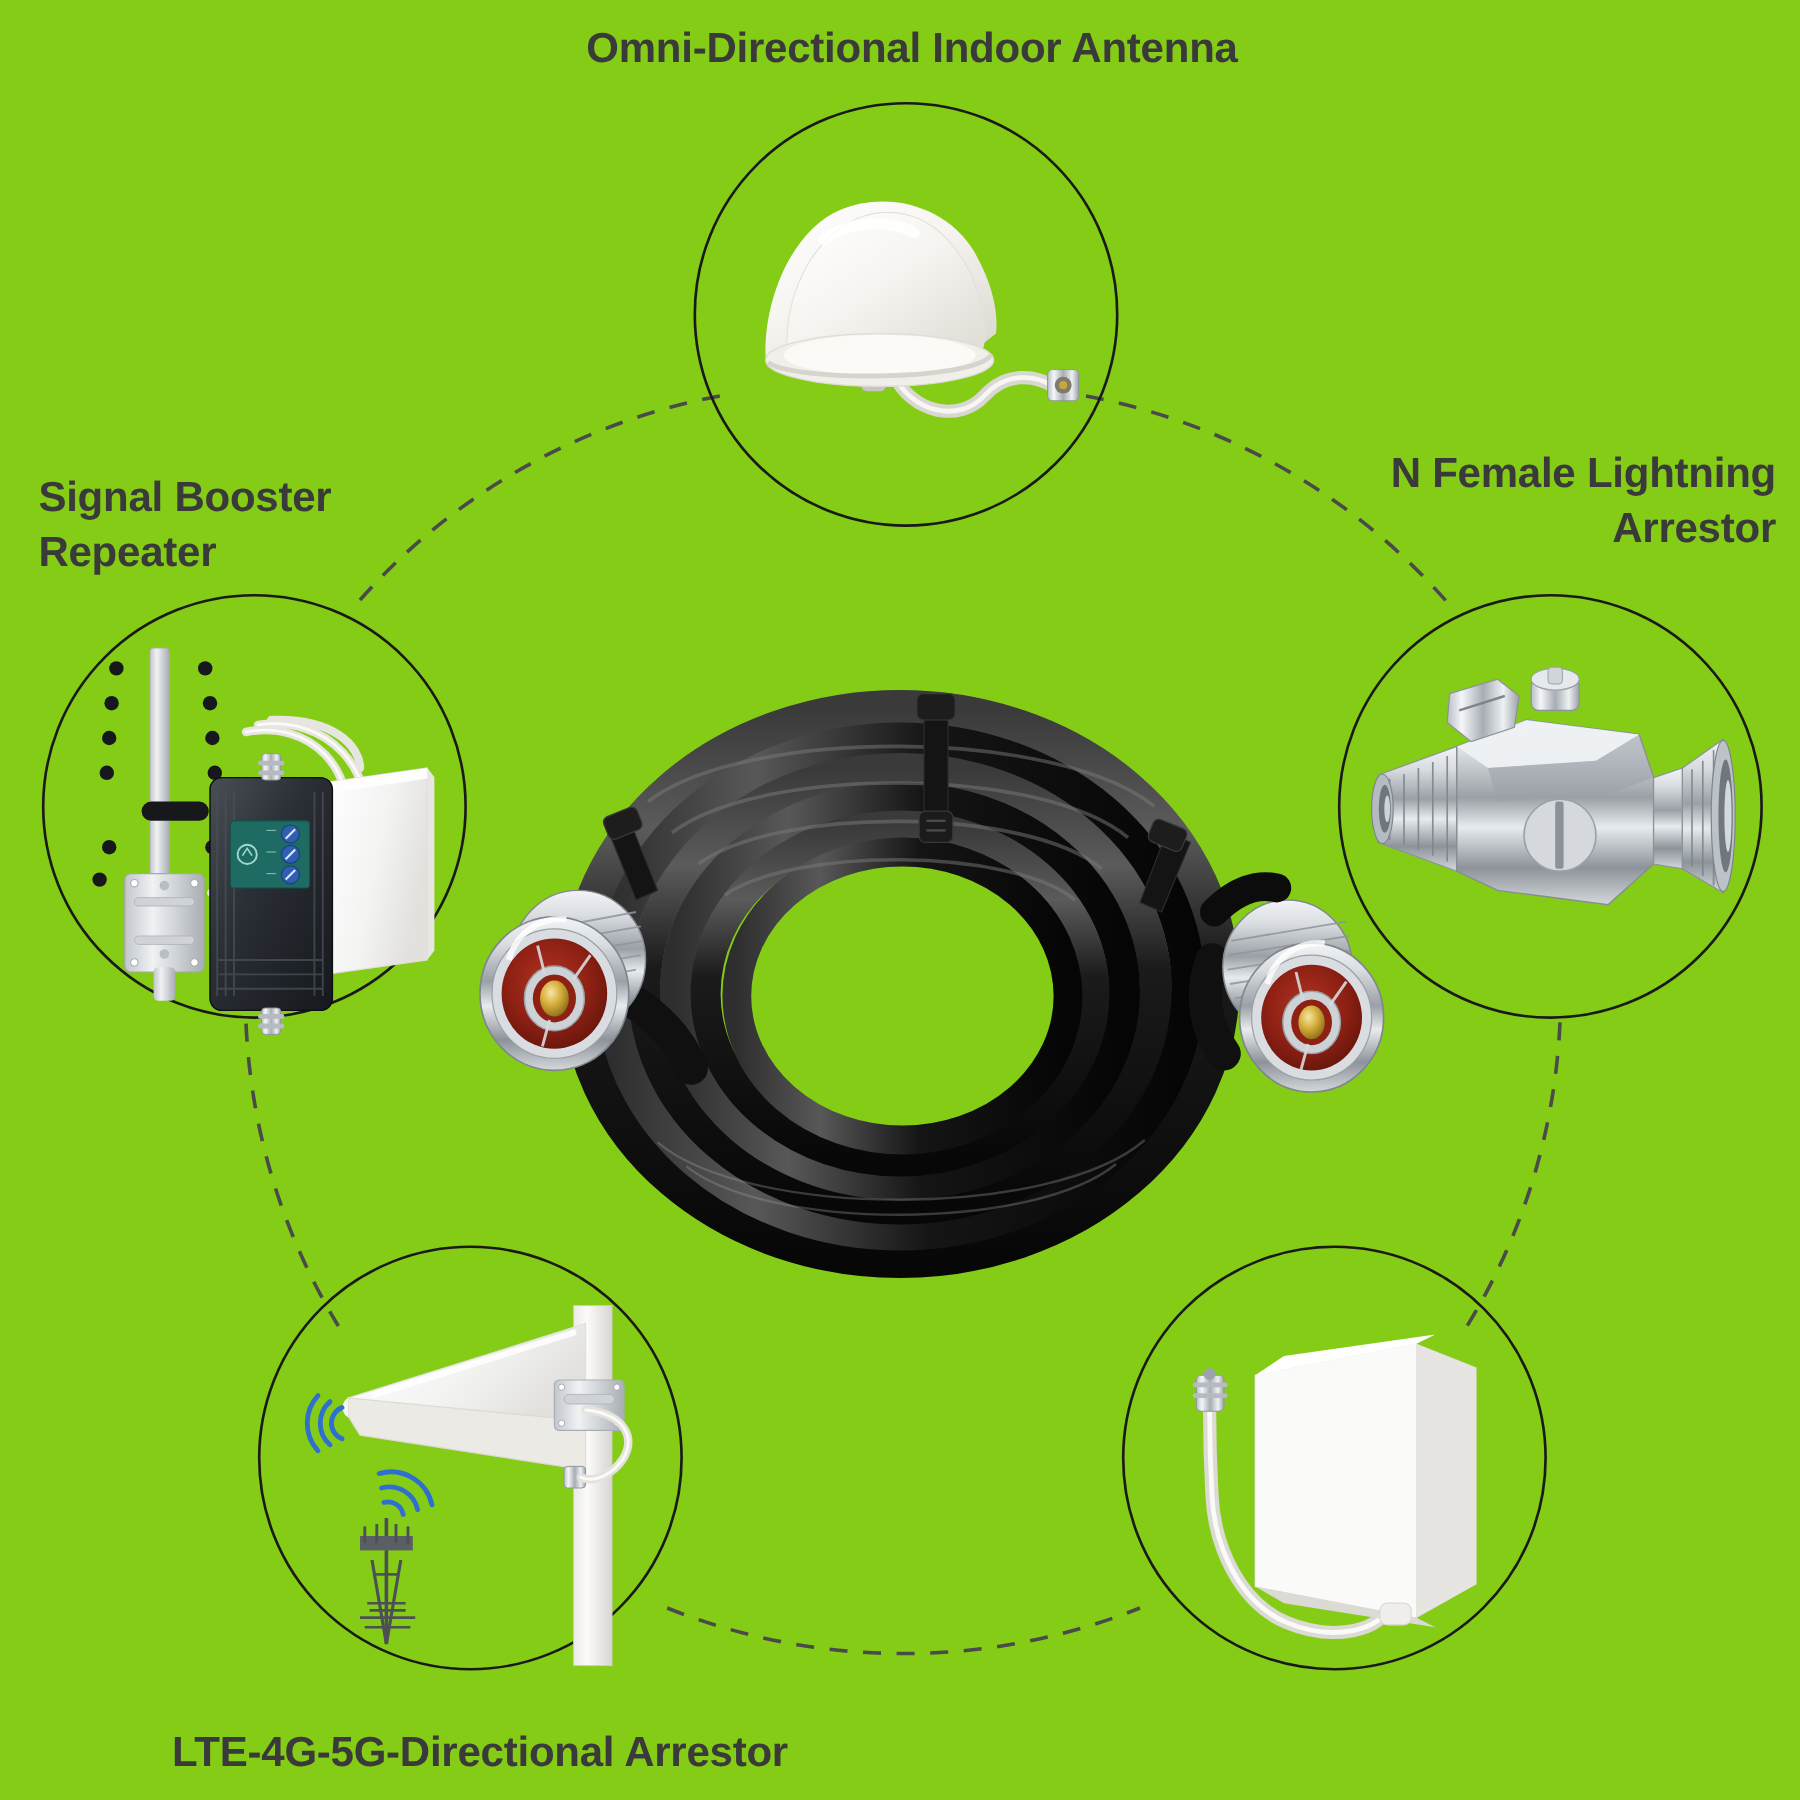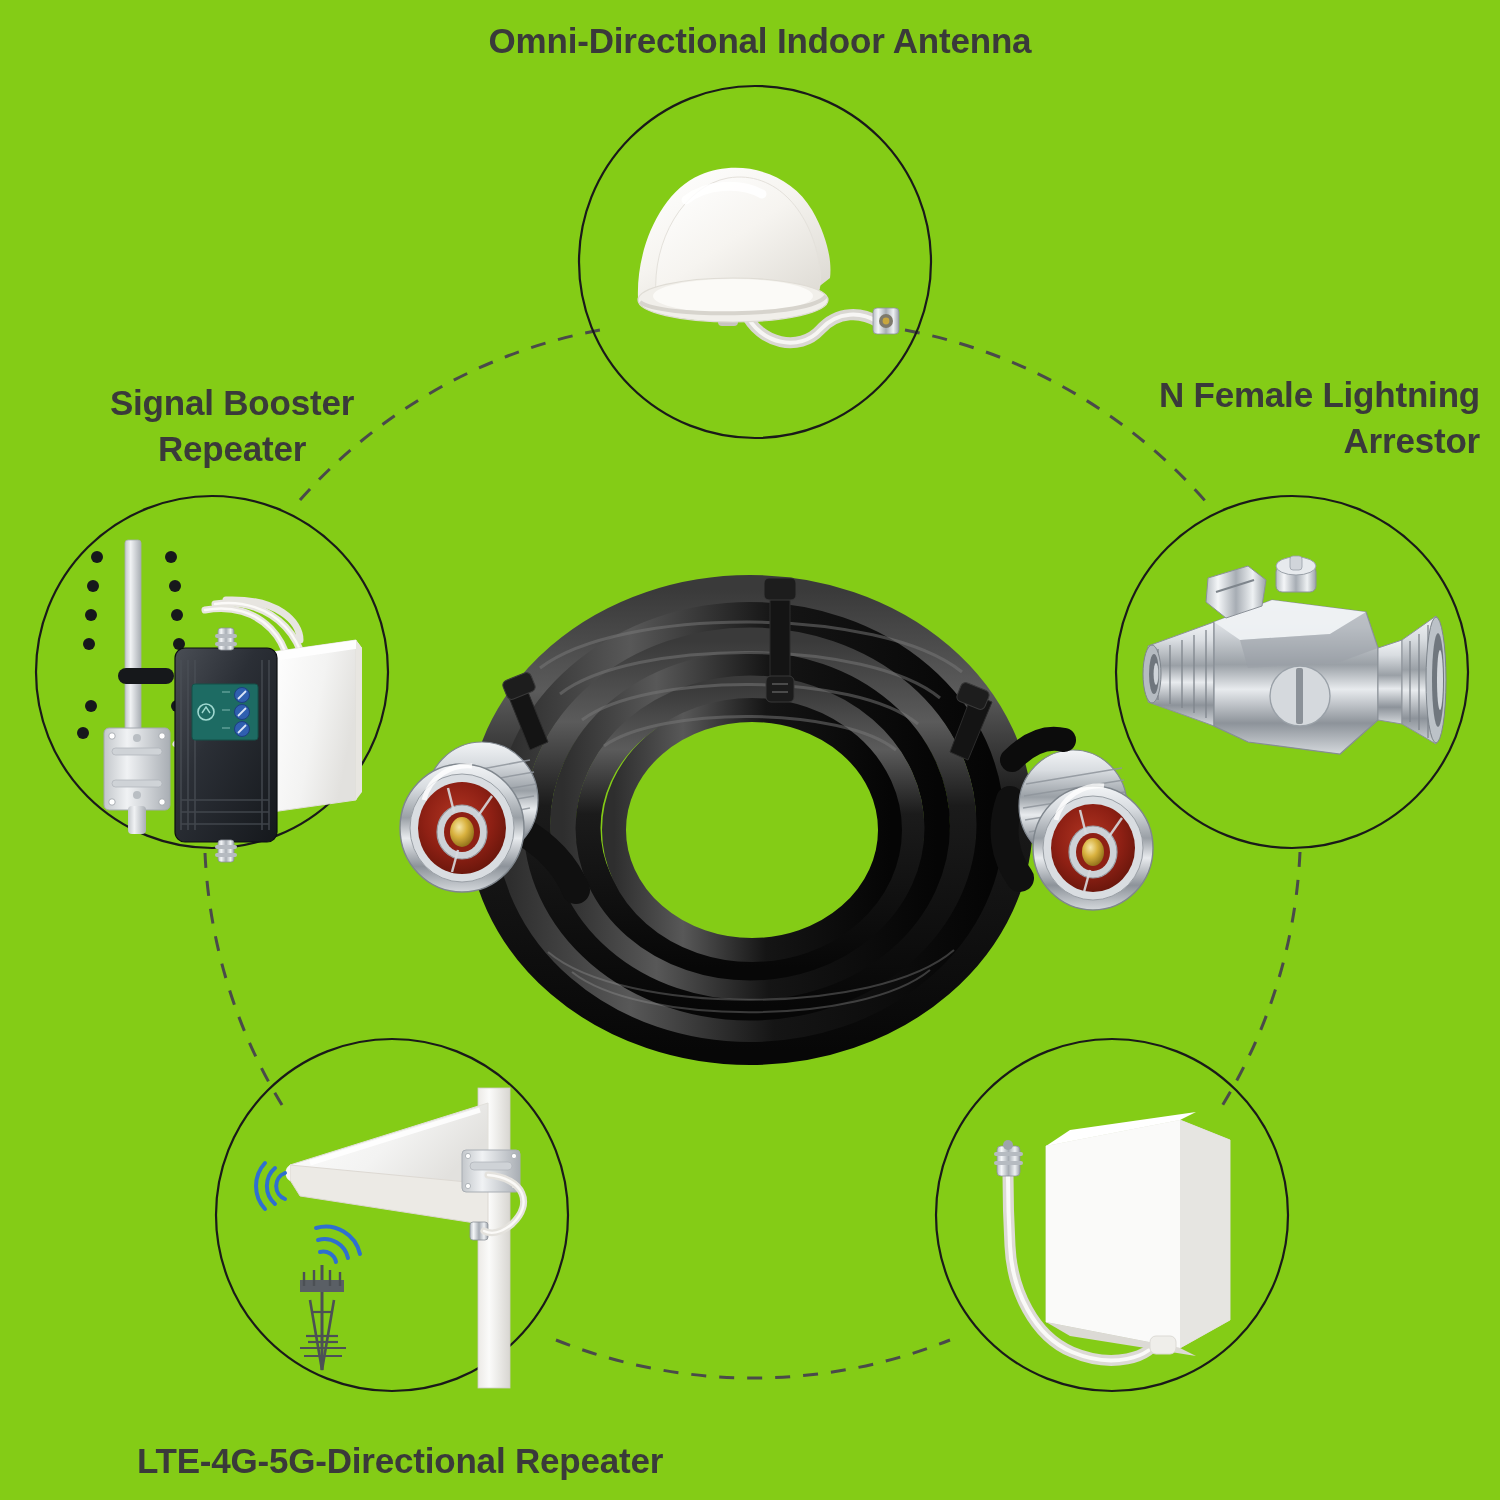--- a/index.html
+++ b/index.html
@@ -18,21 +18,21 @@
   .label {
     position: absolute;
     color: #3a3a3a;
     font-weight: bold;
     font-size: 35px;
     line-height: 46px;
     letter-spacing: -0.2px;
     white-space: pre-line;
   }
   #label-omni   { left: 440px;  top: 18px;  width: 640px; text-align: center; }
-  #label-booster{ left: 32px;   top: 380px; width: 400px; text-align: center; }
+  #label-booster{ left: 32px;   top: 392px; width: 400px; text-align: left; }
   #label-arrestor{ left: 1060px;top: 372px; width: 420px; text-align: right; }
   #label-lte    { left: 60px;   top: 1438px;width: 680px; text-align: center; }
   #label-panel  { left: 840px;  top: 1438px;width: 620px; text-align: center; }
 
   .svg-layer {
     position: absolute;
     left: 0; top: 0;
     width: 1500px;
     height: 1500px;
   }
@@ -43,21 +43,21 @@
 <div id="page">
 
   <div class="label" id="label-omni">Omni-Directional Indoor Antenna</div>
 
   <div class="label" id="label-booster">Signal Booster
 Repeater</div>
 
   <div class="label" id="label-arrestor">N Female Lightning
 Arrestor</div>
 
-  <div class="label" id="label-lte">LTE-4G-5G-Directional Repeater</div>
+  <div class="label" id="label-lte">LTE-4G-5G-Directional Arrestor</div>
 
 
   <svg class="svg-layer" viewBox="0 0 1500 1500">
     <defs>
 
       <linearGradient id="jacket" x1="0" y1="0" x2="0" y2="1">
         <stop offset="0%" stop-color="#3a3a3a"></stop>
         <stop offset="22%" stop-color="#5b5b5b"></stop>
         <stop offset="45%" stop-color="#1b1b1b"></stop>
         <stop offset="100%" stop-color="#070707"></stop>

